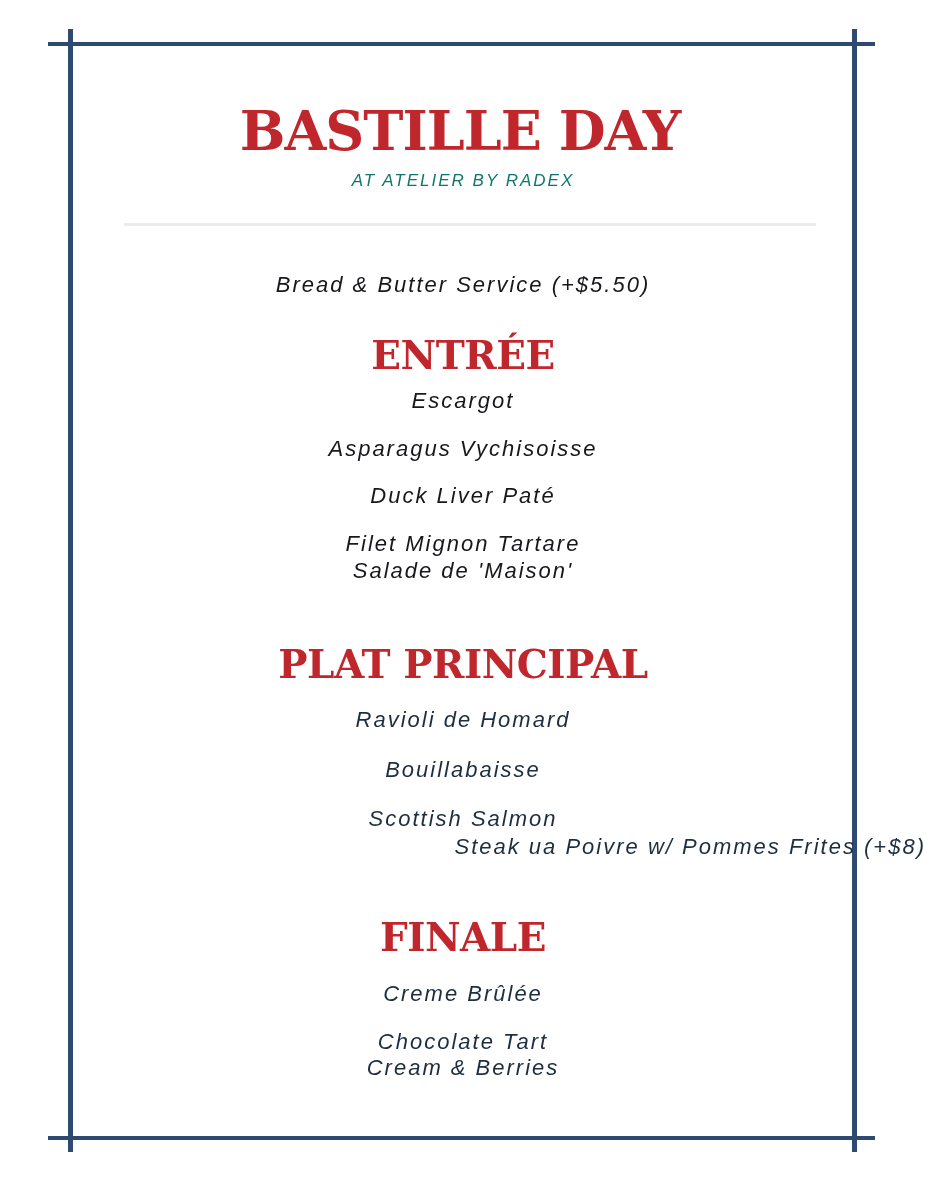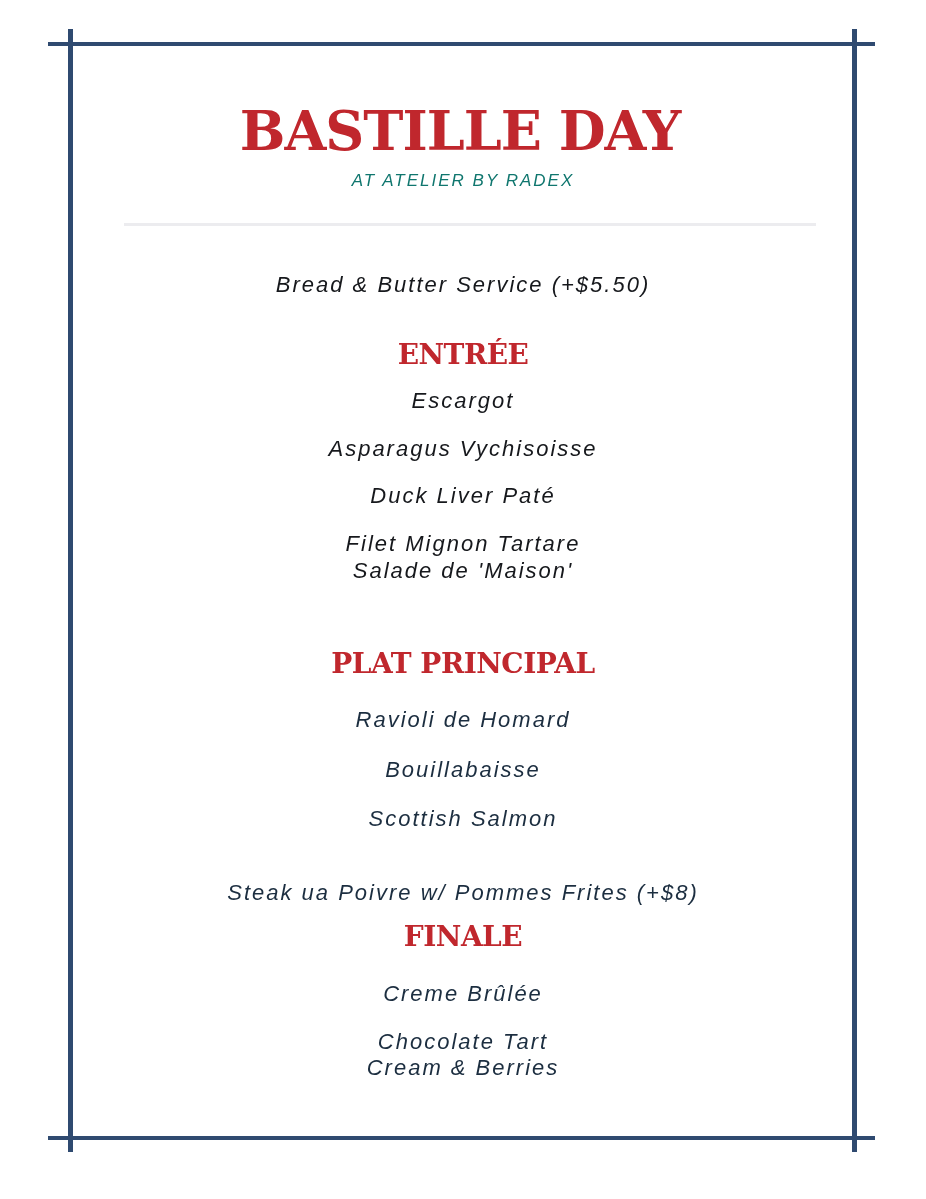--- a/index.html
+++ b/index.html
@@ -34,21 +34,21 @@
   .line {
     position: absolute; left: 0; width: 926px; text-align: center;
     font-family: "Liberation Sans", sans-serif; font-style: italic;
     font-size: 22px; letter-spacing: 2px; line-height: 28px;
   }
   .dark { color: #16181c; }
   .navy { color: #1c2e40; }
   .section {
     position: absolute; left: 0; width: 926px; text-align: center;
     color: #c0272d; font-family: "DejaVu Serif", "Liberation Serif", serif;
-    font-weight: bold; font-size: 28px; letter-spacing: -0.5px; line-height: 40px;
+    font-weight: bold; font-size: 39px; letter-spacing: -0.5px; line-height: 40px;
   }
 </style>
 </head>
 <body>
 
 <div>
   <div class="frame-line v-left"></div>
   <div class="frame-line v-right"></div>
   <div class="frame-line h-top"></div>
   <div class="frame-line h-bot"></div>
@@ -64,18 +64,18 @@
 <div class="line dark" style="top:387px;">Escargot</div>
 <div class="line dark" style="top:435px;">Asparagus Vychisoisse</div>
 <div class="line dark" style="top:482px;">Duck Liver Paté</div>
 <div class="line dark" style="top:530px;">Filet Mignon Tartare</div>
 <div class="line dark" style="top:557px;">Salade de 'Maison'</div>
 
 <div class="section" style="top:644px;">PLAT PRINCIPAL</div>
 <div class="line navy" style="top:706px;">Ravioli de Homard</div>
 <div class="line navy" style="top:756px;">Bouillabaisse</div>
 <div class="line navy" style="top:805px;">Scottish Salmon</div>
-<div class="line navy" style="top:879px;">Steak ua Poivre w/ Pommes Frites (+$8)</div>
+<div class="line navy" style="top:833px;text-align:right;">Steak ua Poivre w/ Pommes Frites (+$8)</div>
 
 <div class="section" style="top:917px;">FINALE</div>
 <div class="line navy" style="top:980px;">Creme Brûlée</div>
 <div class="line navy" style="top:1028px;">Chocolate Tart</div>
 <div class="line navy" style="top:1054px;">Cream &amp; Berries</div>
 
 </body></html>

